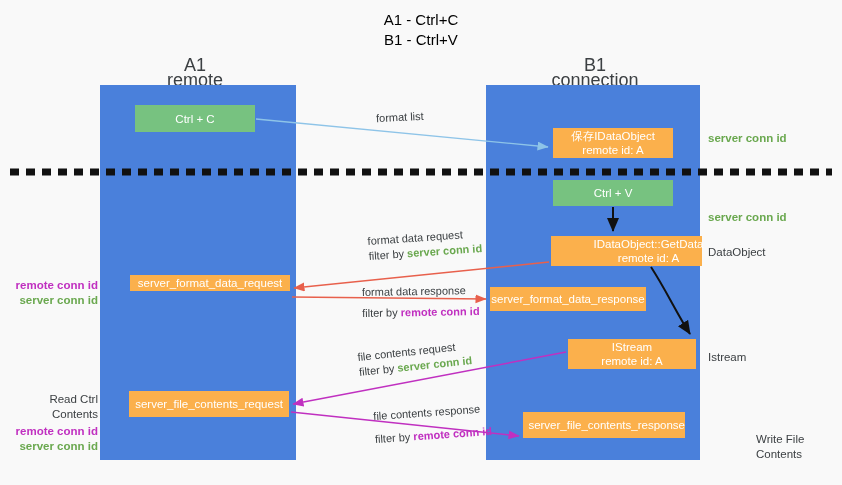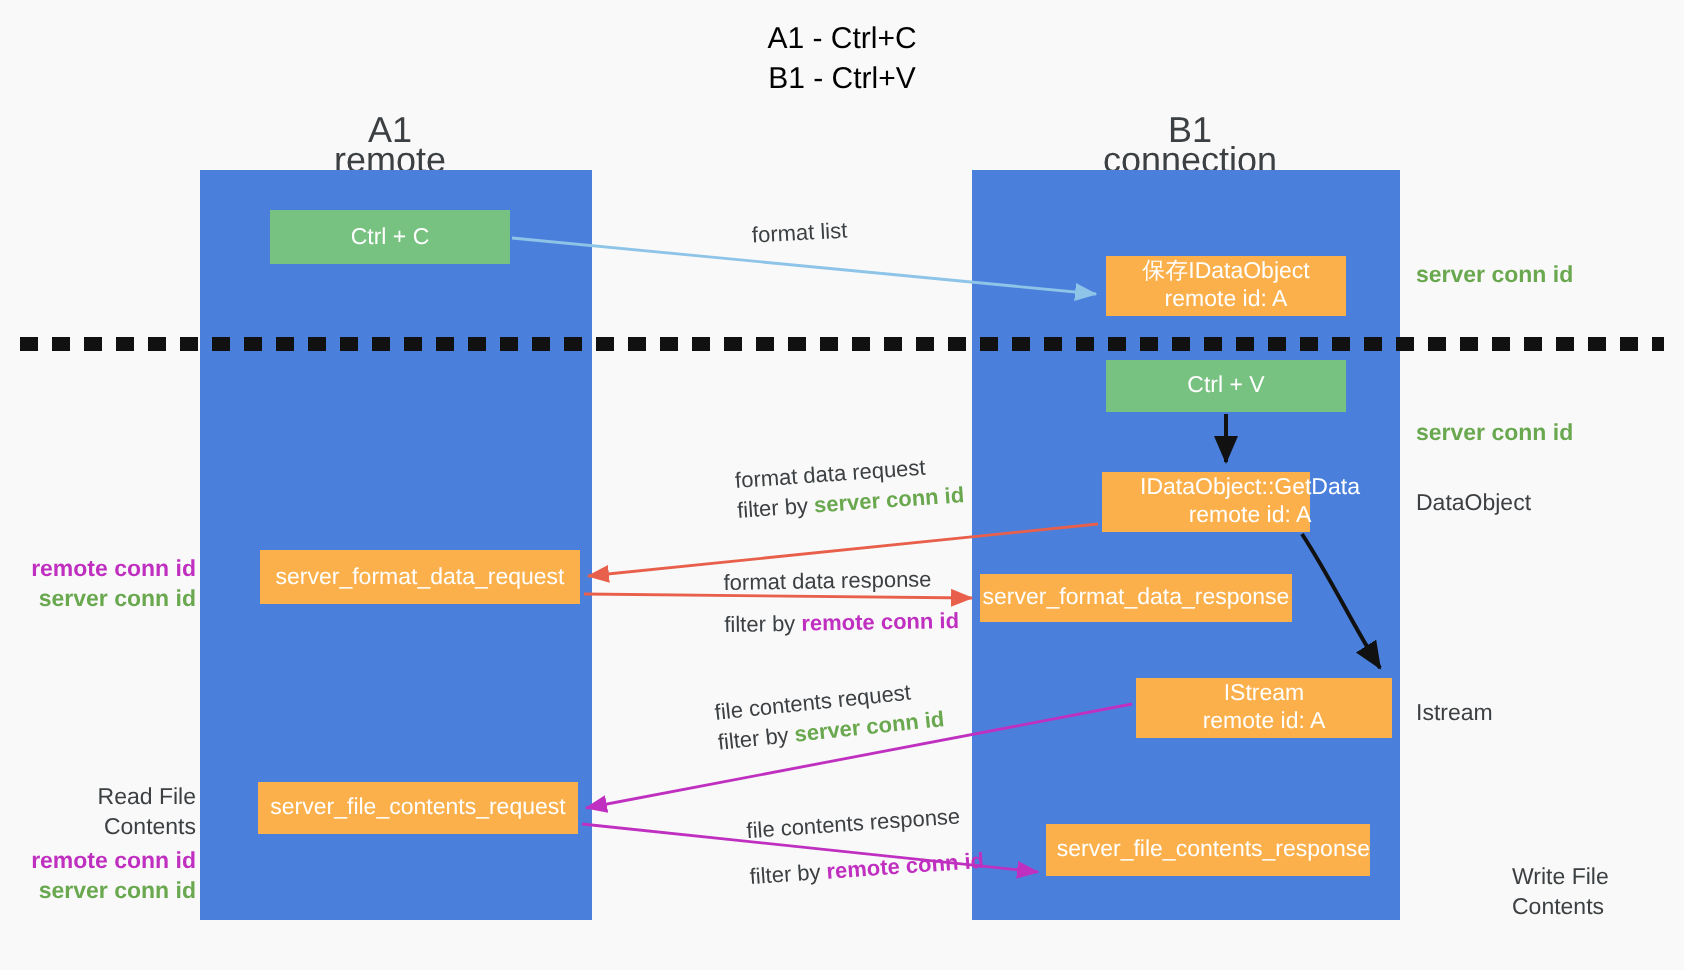--- a/index.html
+++ b/index.html
@@ -37,23 +37,23 @@
     display:flex;align-items:center;justify-content:center;
     text-align:center;color:#ffffff;font-size:11.5px;
     line-height:14px;
   }
   .green{background:#77c280;}
   .orange{background:#fbb04c;}
 
   #box-ctrlc{left:135px;top:105px;width:120px;height:27px;}
   #box-save{left:553px;top:128px;width:120px;height:30px;align-items:center;}
   #box-ctrlv{left:553px;top:180px;width:120px;height:26px;}
-  #box-getdata{left:551px;top:236px;width:104px;height:30px;padding-left:44px;}
+  #box-getdata{left:551px;top:236px;width:151px;height:30px;padding-left:44px;}
   #box-istream{left:568px;top:339px;width:128px;height:30px;}
-  #box-fmt-req{left:130px;top:275px;width:160px;height:27px;}
+  #box-fmt-req{left:130px;top:275px;width:160px;height:16px;}
   #box-fmt-res{left:490px;top:287px;width:156px;height:24px;}
   #box-file-req{left:129px;top:391px;width:160px;height:26px;}
   #box-file-res{left:523px;top:412px;width:162px;height:26px;justify-content:flex-end;}
 
   
   #dashline{
     left:10px;top:168px;width:822px;height:8px;
   }
 
   
@@ -222,18 +222,18 @@
   <div class="abs note" id="note-dataobject">DataObject</div>
   <div class="abs note" id="note-istream">Istream</div>
   <div class="abs note" id="note-write">Write File Contents</div>
 
   <div class="abs note" id="note-left-1">
     <div class="purple-t">remote conn id</div>
     <div class="green-t">server conn id</div>
   </div>
 
   <div class="abs note" id="note-left-2">
-    <div class="plain" style="margin-bottom:2px;">Read File Contents</div>
+    <div class="plain" style="margin-bottom:2px;">Read Ctrl Contents</div>
     <div class="purple-t">remote conn id</div>
     <div class="green-t">server conn id</div>
   </div>
 
 </div>
 
 </body></html>

